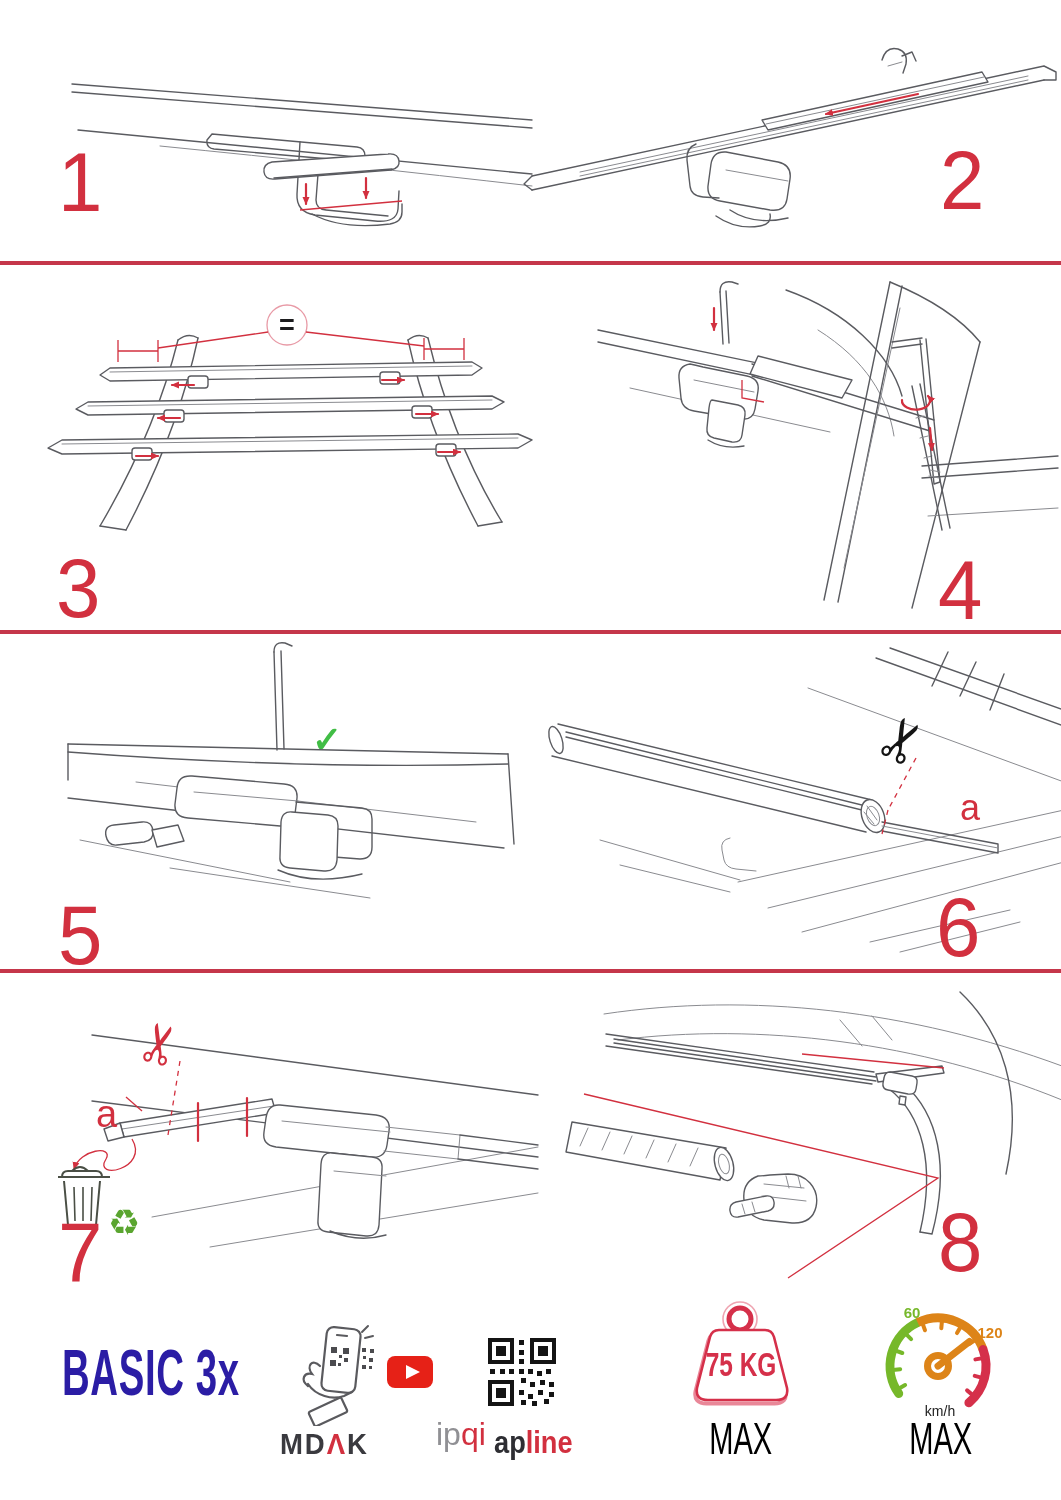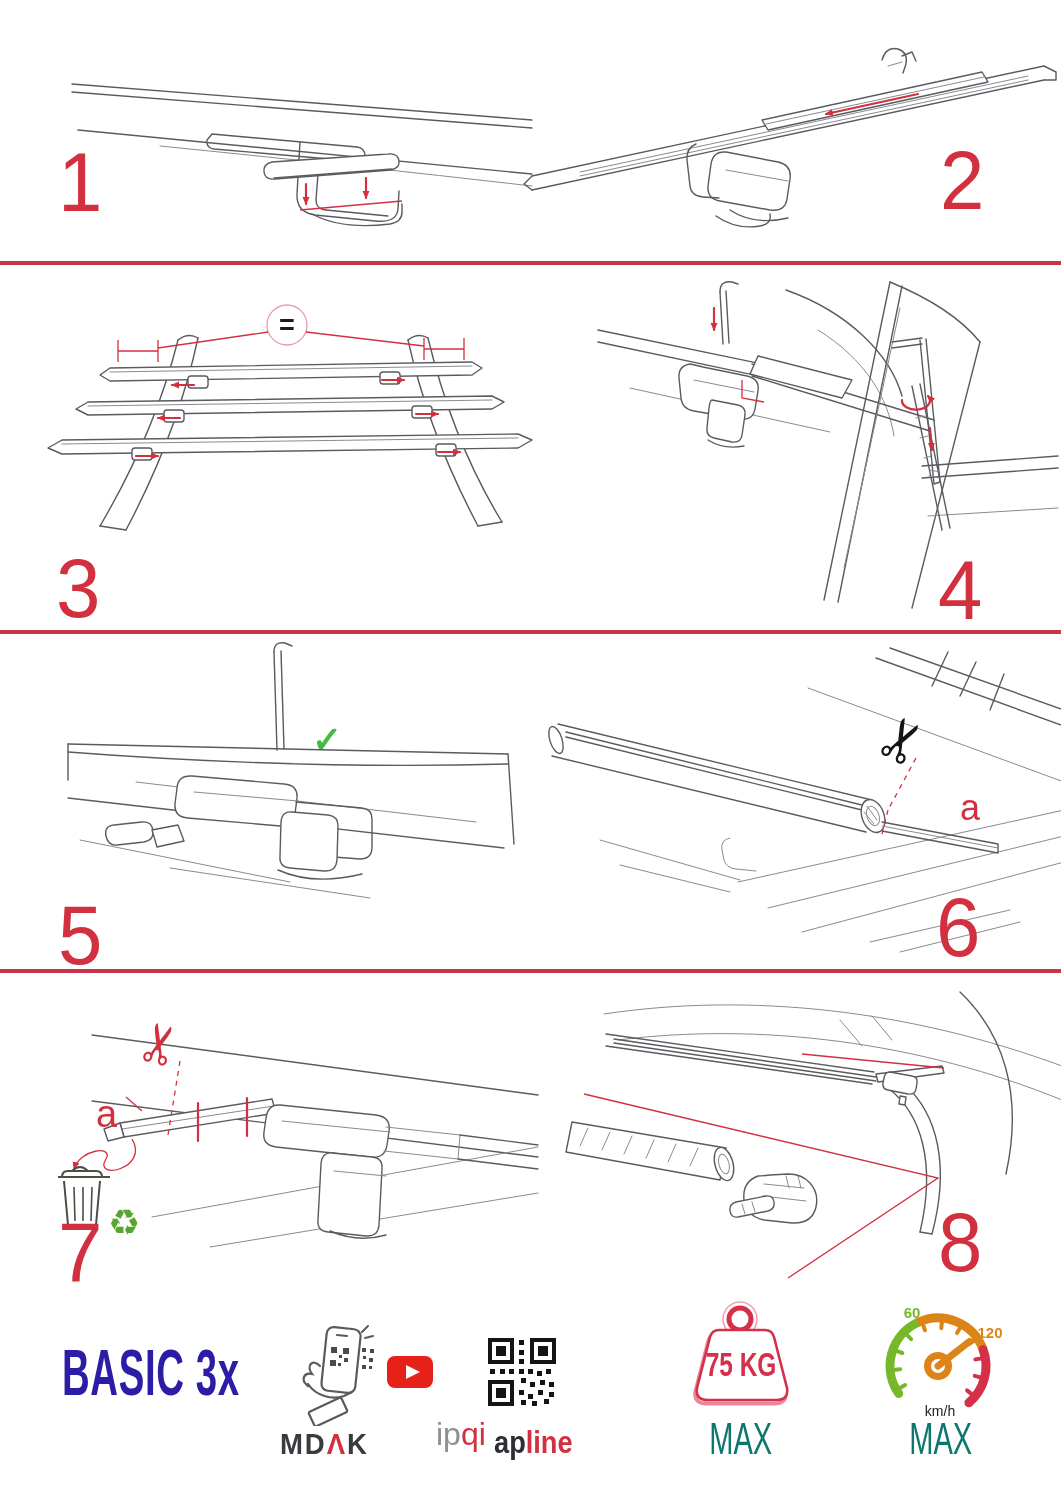--- a/index.html
+++ b/index.html
@@ -19,21 +19,21 @@
   .condL{display:inline-block;transform:scaleX(.78);transform-origin:left center;}
   .brand-title{position:absolute;left:62px;top:1336px;font-size:64px;font-weight:bold;
                color:#2b1da5;letter-spacing:1px;transform:scaleX(.6);transform-origin:left top;white-space:nowrap;}
   .brand-sub{position:absolute;left:62px;top:1422px;font-size:31px;font-weight:bold;white-space:nowrap;}
   .logo-mdak{position:absolute;left:280px;top:1428px;font-size:29px;font-weight:bold;color:#3a3a3f;
              letter-spacing:2px;transform:scaleX(.95);transform-origin:left top;}
   .logo-ipqi{position:absolute;left:436px;top:1416px;font-size:32px;color:#909094;}
   .logo-apline{position:absolute;left:494px;top:1424px;font-size:32px;font-weight:bold;color:#2e2e33;
                transform:scaleX(.85);transform-origin:left top;}
   .red{color:#d2303f;}
-  .maxlabel{position:absolute;font-size:44px;color:#0f766e;text-align:center;}
+  .maxlabel{position:absolute;font-size:44px;color:#000000;text-align:center;}
   .maxlabel span{display:inline-block;transform:scaleX(.66);transform-origin:center;}
 </style>
 </head>
 <body>
 
 <div class="sheet">
 
   <svg width="0" height="0" style="position:absolute">
     <defs>
       <marker id="ar" markerWidth="9" markerHeight="8" refX="7" refY="3.5" orient="auto" markerUnits="userSpaceOnUse">

